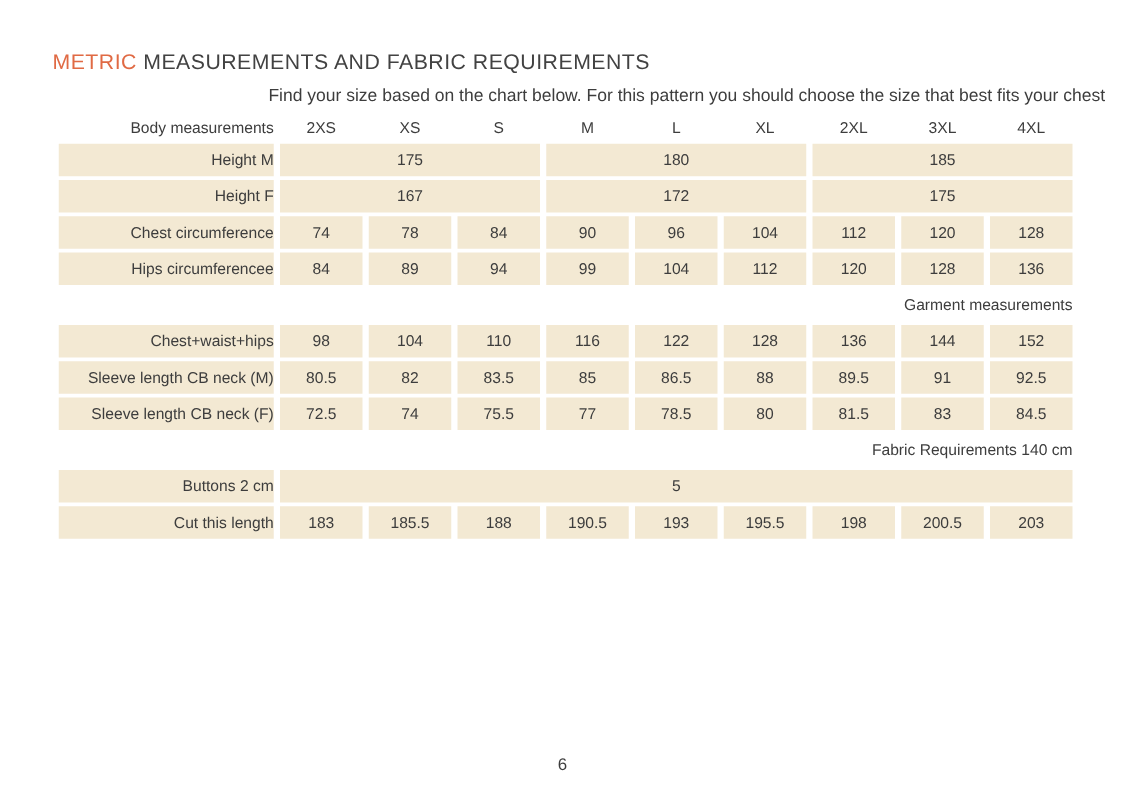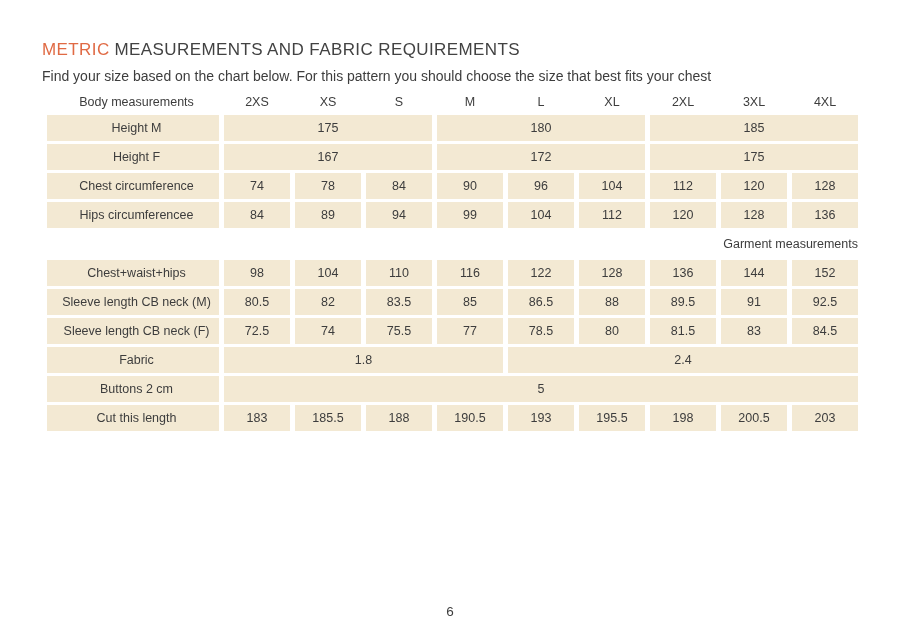--- a/index.html
+++ b/index.html
@@ -23,36 +23,37 @@
     color: #424242;
     white-space: nowrap;
   }
   .title .accent { color: #e06a44; margin-right: 5px; }
 
   .intro {
     margin-top: 7px;
     font-size: 14px;
     line-height: 21px;
     color: #3d3d3d;
+    text-align: right;
   }
   .intro div { white-space: nowrap; }
 
   table.size-chart {
     margin-top: 1px;
     border-collapse: separate;
     border-spacing: 5px 3px;
     font-size: 12.5px;
     color: #3d3d3d;
   }
   td { height: 26px; vertical-align: middle; padding: 0; }
   td.lbl {
     width: 172px;
     min-width: 172px;
     padding-left: 7px;
-    text-align: center;
+    text-align: right;
     background: #f3e9d3;
     margin-left: 22px;
   }
   td.val {
     width: 66px;
     min-width: 66px;
     text-align: center;
     background: #f3e9d3;
   }
   tr.hdr td { background: transparent; height: 21px; }
@@ -181,26 +182,24 @@
         <td class="val">74</td>
         <td class="val">75.5</td>
         <td class="val">77</td>
         <td class="val">78.5</td>
         <td class="val">80</td>
         <td class="val">81.5</td>
         <td class="val">83</td>
         <td class="val">84.5</td>
       </tr>
 
-
-      <tr>
-        <td class="lbl">Fabric</td>
-        <td class="val" colspan="4">1.8</td>
-        <td class="val" colspan="5">2.4</td>
-      </tr>
+      <tr class="sect">
+        <td colspan="10">Fabric Requirements 140 cm</td>
+      </tr>
+
 
 
       <tr>
         <td class="lbl">Buttons 2 cm</td>
         <td class="val" colspan="9">5</td>
       </tr>
 
 
       <tr>
         <td class="lbl">Cut this length</td>

